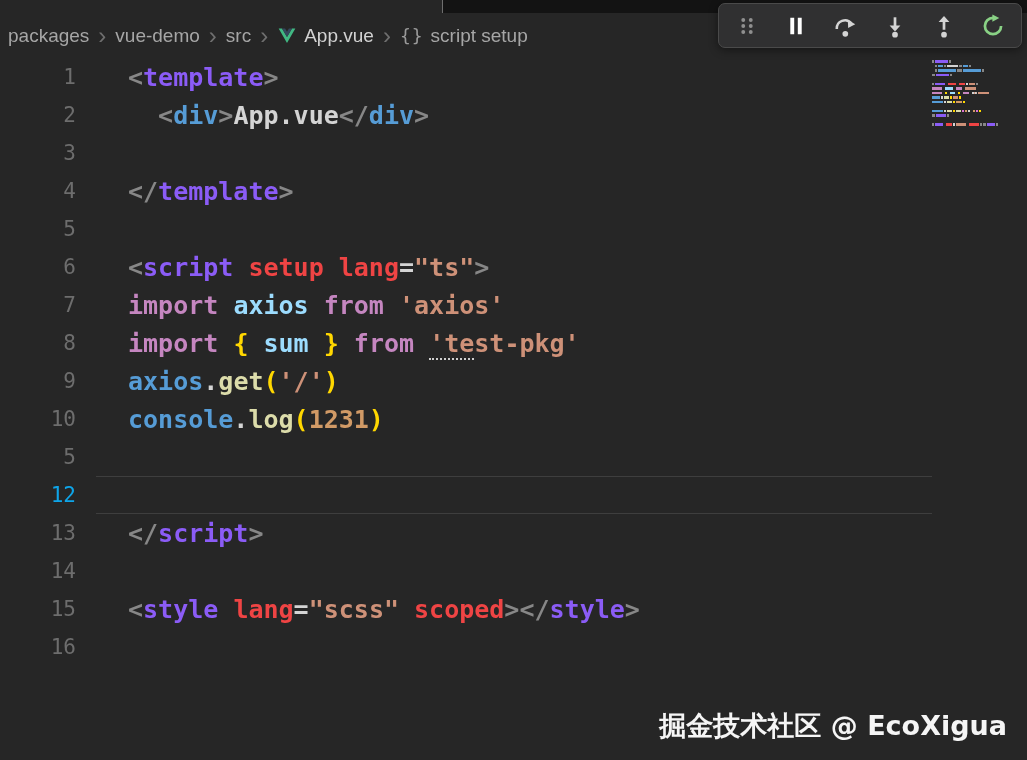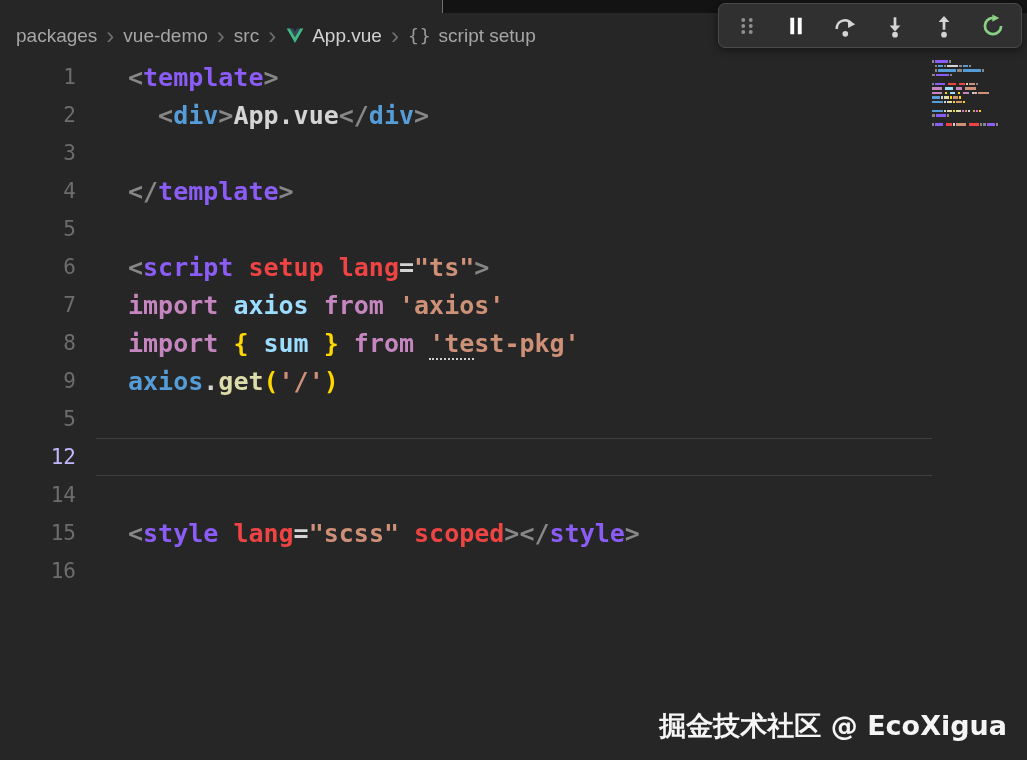--- a/index.html
+++ b/index.html
@@ -4,37 +4,37 @@
 <style>
   *{margin:0;padding:0;box-sizing:border-box}
   html,body{width:1027px;height:760px;background:#262626;overflow:hidden}
   .screen{position:relative;width:1027px;height:760px;background:#262626;font-family:"Liberation Sans",sans-serif}
 
   
   .tab-strip{height:13px;background:#131313;position:relative}
   .active-tab{position:absolute;left:0;top:0;height:13px;width:443px;background:#262626;border-right:1px solid #6e6e6e}
 
   
-  .breadcrumb{height:45px;display:flex;align-items:center;padding-left:16px;color:#a6a6a6;font-size:19px;white-space:nowrap}
+  .breadcrumb{height:45px;display:flex;align-items:center;padding-left:8px;color:#a6a6a6;font-size:19px;white-space:nowrap}
   .bc-item{display:flex;align-items:center;gap:7px;cursor:pointer}
   .bc-sep{color:#6f6f6f;font-size:24px;margin:0 9px;line-height:1}
   .bc-file{color:#d2d2d2}
   .bc-braces{color:#9a9a9a;font-size:18px;letter-spacing:1px;font-family:"DejaVu Sans Mono",monospace}
   .vue-icon{width:20px;height:20px;display:block}
 
   
   .debug-toolbar{position:absolute;top:3px;right:5px;width:304px;height:45px;background:#303031;border:1px solid #4a4a4a;border-radius:7px;display:flex;align-items:center;justify-content:space-between;padding:0 12px;box-shadow:0 2px 10px rgba(0,0,0,.45);z-index:5}
   .dbg-btn{width:32px;height:32px;display:flex;align-items:center;justify-content:center;cursor:pointer;border-radius:4px}
   .dbg-btn svg{width:24px;height:24px}
 
   
   .editor{position:relative}
   .ed-line{height:38px;display:flex;align-items:center;position:relative}
   .ln{width:76px;text-align:right;font-family:"DejaVu Sans Mono",monospace;font-size:21px;color:#6d6d6d;flex:none}
-  .ed-line.active .ln{color:#c4b5fd}
+  .ed-line.active .ln{color:#0ea5e9}
   .ed-line.active::after{content:"";position:absolute;left:96px;width:836px;top:0;bottom:0;border-top:1px solid #3e3e3e;border-bottom:1px solid #3e3e3e;pointer-events:none}
   .code{padding-left:52px;font-family:"DejaVu Sans Mono",monospace;font-size:25px;font-weight:bold;white-space:pre;color:#d4d4d4}
 
   
   .t-p{color:#878787}
   .t-tagv{color:#8b5cf6}
   .t-tag{color:#569CD6}
   .t-tx{color:#d4d4d4}
   .t-attr{color:#ef4444}
   .t-str{color:#CE9178}
@@ -165,25 +165,33 @@
         </div>
         <div class="ed-line">
           <div class="ln">8</div>
           <div class="code"><span class="t-kw">import</span><span class="t-tx"> </span><span class="t-b1">{</span><span class="t-tx"> </span><span class="t-var">sum</span><span class="t-tx"> </span><span class="t-b1">}</span><span class="t-tx"> </span><span class="t-kw">from</span><span class="t-tx"> </span><span class="t-str t-und">'te</span><span class="t-str">st-pkg'</span></div>
         </div>
         <div class="ed-line">
           <div class="ln">9</div>
           <div class="code"><span class="t-obj">axios</span><span class="t-tx">.</span><span class="t-fn">get</span><span class="t-b1">(</span><span class="t-str">'/'</span><span class="t-b1">)</span></div>
         </div>
         <div class="ed-line">
+          <div class="ln">10</div>
+          <div class="code"><span class="t-obj">console</span><span class="t-tx">.</span><span class="t-fn">log</span><span class="t-b1">(</span><span class="t-num">1231</span><span class="t-b1">)</span></div>
+        </div>
+        <div class="ed-line">
           <div class="ln">5</div>
           <div class="code"></div>
         </div>
         <div class="ed-line active">
           <div class="ln">12</div>
+        </div>
+        <div class="ed-line">
+          <div class="ln">13</div>
+          <div class="code"><span class="t-p">&lt;/</span><span class="t-tagv">script</span><span class="t-p">&gt;</span></div>
         </div>
         <div class="ed-line">
           <div class="ln">14</div>
           <div class="code"></div>
         </div>
         <div class="ed-line">
           <div class="ln">15</div>
           <div class="code"><span class="t-p">&lt;</span><span class="t-tagv">style</span><span class="t-tx"> </span><span class="t-attr">lang</span><span class="t-tx">=</span><span class="t-str">"scss"</span><span class="t-tx"> </span><span class="t-attr">scoped</span><span class="t-p">&gt;</span><span class="t-p">&lt;/</span><span class="t-tagv">style</span><span class="t-p">&gt;</span></div>
         </div>
         <div class="ed-line">

